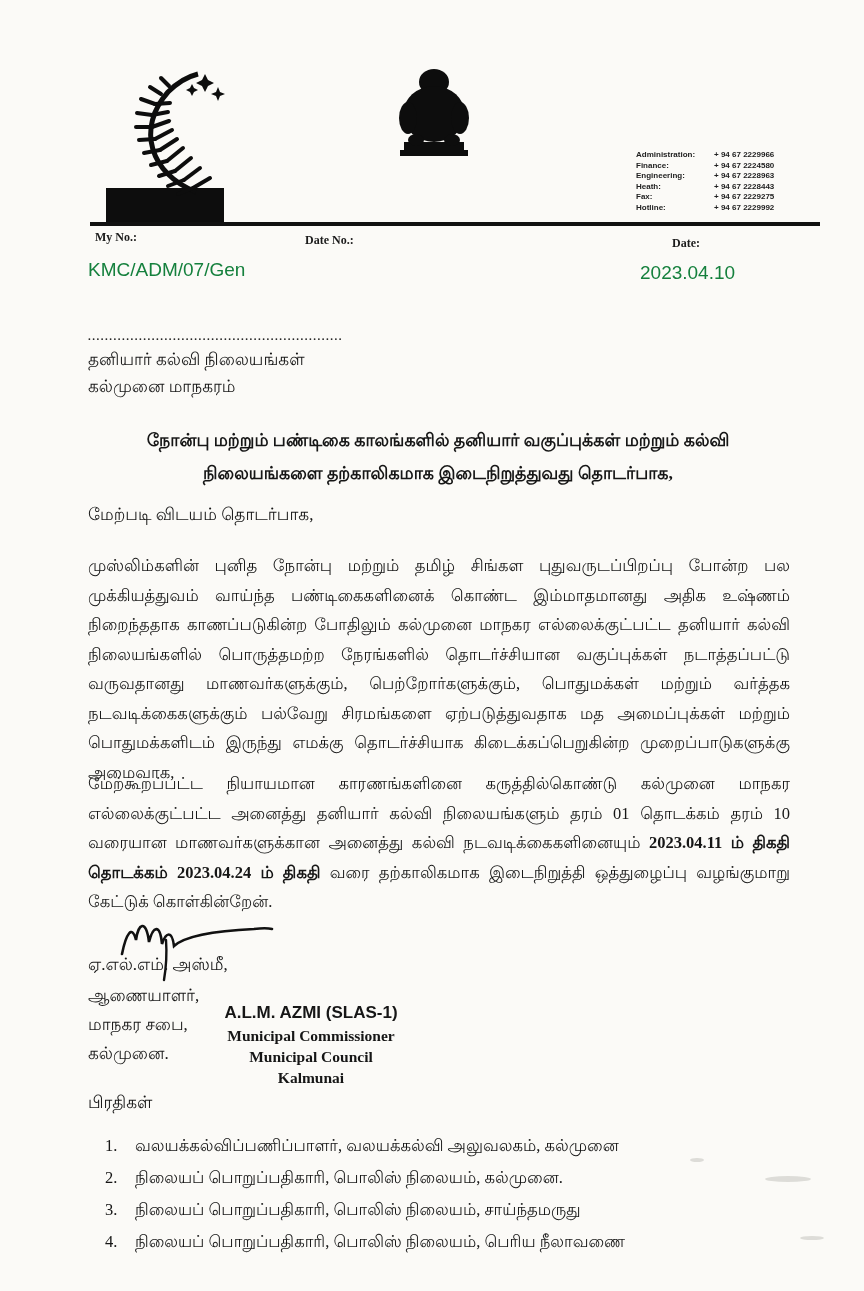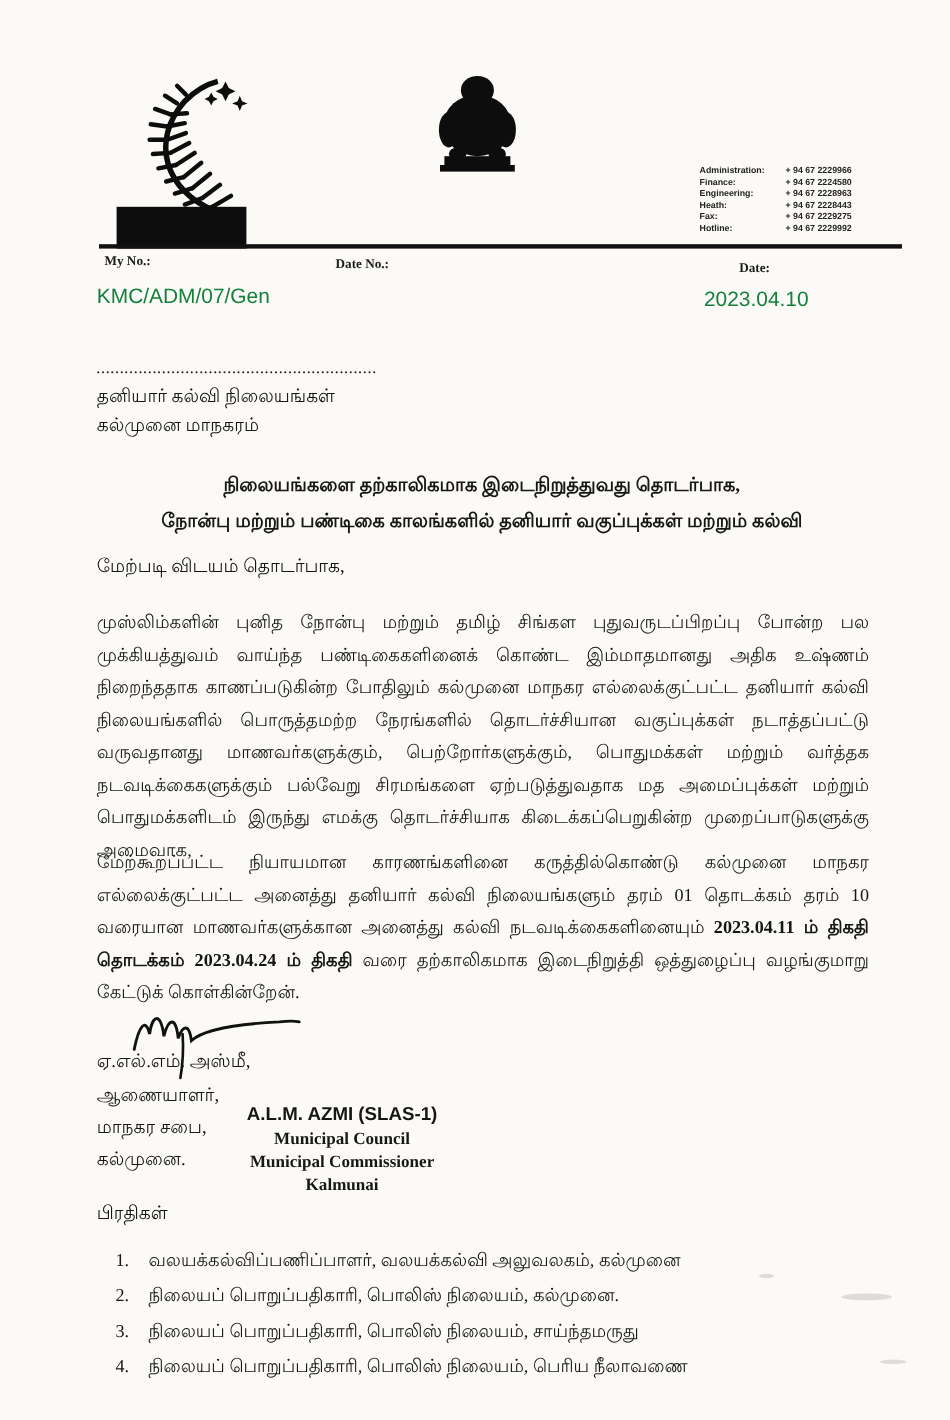--- a/index.html
+++ b/index.html
@@ -119,22 +119,22 @@
   <div class="abs ref-label" style="left:305px;top:233px;">Date No.:</div>
   <div class="abs ref-label" style="left:672px;top:236px;">Date:</div>
   <div class="abs ref-value" style="left:88px;top:259px;">KMC/ADM/07/Gen</div>
   <div class="abs ref-value" style="left:640px;top:262px;">2023.04.10</div>
 
   <div class="abs dots" style="left:88px;top:330px;">............................................................</div>
   <div class="abs tam-17" style="left:88px;top:347px;">தனியார் கல்வி நிலையங்கள்</div>
   <div class="abs tam-17" style="left:88px;top:374px;">கல்முனை மாநகரம்</div>
 
   <div class="abs subject">
+    <div>நோன்பு மற்றும் பண்டிகை காலங்களில் தனியார் வகுப்புக்கள் மற்றும் கல்வி</div>
     <div>நிலையங்களை தற்காலிகமாக இடைநிறுத்துவது தொடர்பாக,</div>
-    <div>நோன்பு மற்றும் பண்டிகை காலங்களில் தனியார் வகுப்புக்கள் மற்றும் கல்வி</div>
   </div>
 
   <div class="abs tam-17" style="left:88px;top:502px;">மேற்படி விடயம் தொடர்பாக,</div>
 
   <div class="abs bodytext" style="left:88px;top:551px;width:702px;">முஸ்லிம்களின் புனித நோன்பு மற்றும் தமிழ் சிங்கள புதுவருடப்பிறப்பு போன்ற பல முக்கியத்துவம் வாய்ந்த பண்டிகைகளினைக் கொண்ட இம்மாதமானது அதிக உஷ்ணம் நிறைந்ததாக காணப்படுகின்ற போதிலும் கல்முனை மாநகர எல்லைக்குட்பட்ட தனியார் கல்வி நிலையங்களில் பொருத்தமற்ற நேரங்களில் தொடர்ச்சியான வகுப்புக்கள் நடாத்தப்பட்டு வருவதானது மாணவர்களுக்கும், பெற்றோர்களுக்கும், பொதுமக்கள் மற்றும் வர்த்தக நடவடிக்கைகளுக்கும் பல்வேறு சிரமங்களை ஏற்படுத்துவதாக மத அமைப்புக்கள் மற்றும் பொதுமக்களிடம் இருந்து எமக்கு தொடர்ச்சியாக கிடைக்கப்பெறுகின்ற முறைப்பாடுகளுக்கு அமைவாக,</div>
 
   <div class="abs bodytext" style="left:88px;top:769px;width:702px;"><span>மேற்கூறப்பட்ட நியாயமான காரணங்களினை கருத்தில்கொண்டு கல்முனை மாநகர எல்லைக்குட்பட்ட அனைத்து தனியார் கல்வி நிலையங்களும் தரம் 01 தொடக்கம் தரம் 10 வரையான மாணவர்களுக்கான அனைத்து கல்வி நடவடிக்கைகளினையும் </span><b>2023.04.11 ம் திகதி தொடக்கம் 2023.04.24 ம் திகதி</b><span> வரை தற்காலிகமாக இடைநிறுத்தி ஒத்துழைப்பு வழங்குமாறு கேட்டுக் கொள்கின்றேன்.</span></div>
 
   <div class="abs" style="left:116px;top:910px;width:160px;height:72px;">
     <svg width="160" height="72" viewBox="0 0 160 72">
@@ -142,22 +142,22 @@
       <path d="M50,30 C51,44 50,58 48,70" fill="none" stroke="#111" stroke-width="2.4" stroke-linecap="round"></path>
     </svg>
   </div>
   <div class="abs tam-17" style="left:88px;top:952px;">ஏ.எல்.எம். அஸ்மீ,</div>
   <div class="abs tam-17" style="left:88px;top:983px;">ஆணையாளர்,</div>
   <div class="abs tam-17" style="left:88px;top:1012px;">மாநகர சபை,</div>
   <div class="abs tam-17" style="left:88px;top:1041px;">கல்முனை.</div>
 
   <div class="abs stamp-block">
     <div class="stamp-name">A.L.M. AZMI (SLAS-1)</div>
+    <div class="stamp-line">Municipal Commissioner</div>
     <div class="stamp-line">Municipal Council</div>
-    <div class="stamp-line">Municipal Commissioner</div>
     <div class="stamp-line">Kalmunai</div>
   </div>
 
   <div class="abs tam-17" style="left:88px;top:1090px;">பிரதிகள்</div>
 
   <div class="abs copies-item" style="left:105px;top:1130px;width:690px;">
     <span class="copies-num">1.</span>
     <span>வலயக்கல்விப்பணிப்பாளர், வலயக்கல்வி அலுவலகம், கல்முனை</span>
   </div>
   <div class="abs copies-item" style="left:105px;top:1162px;width:690px;">

